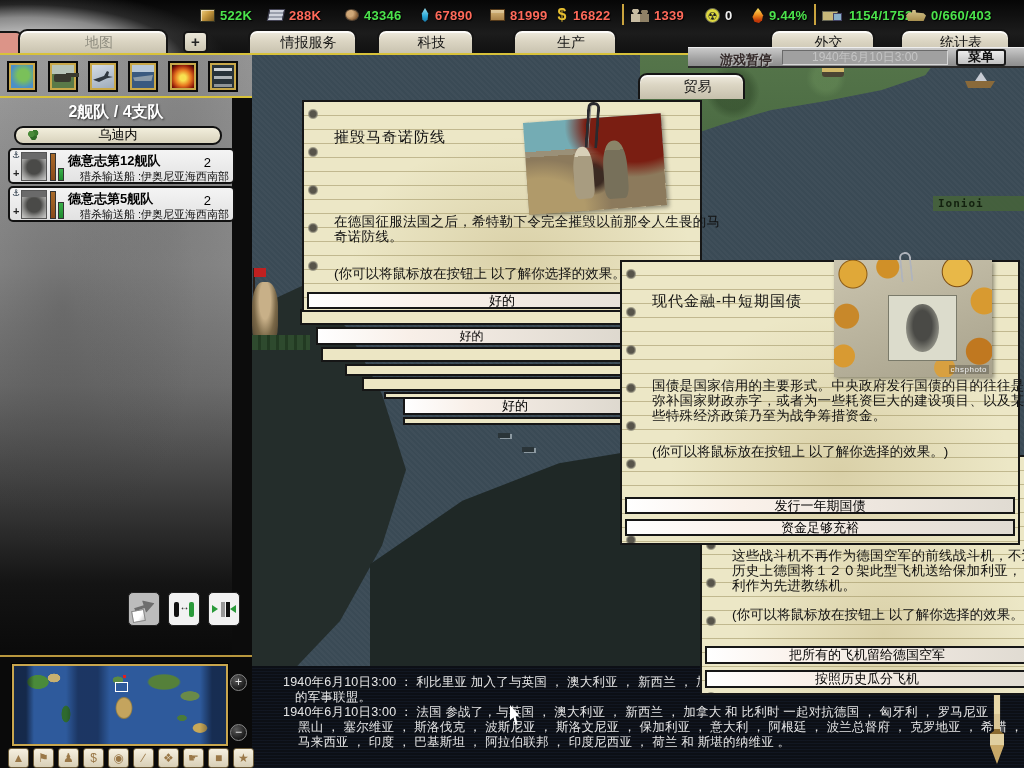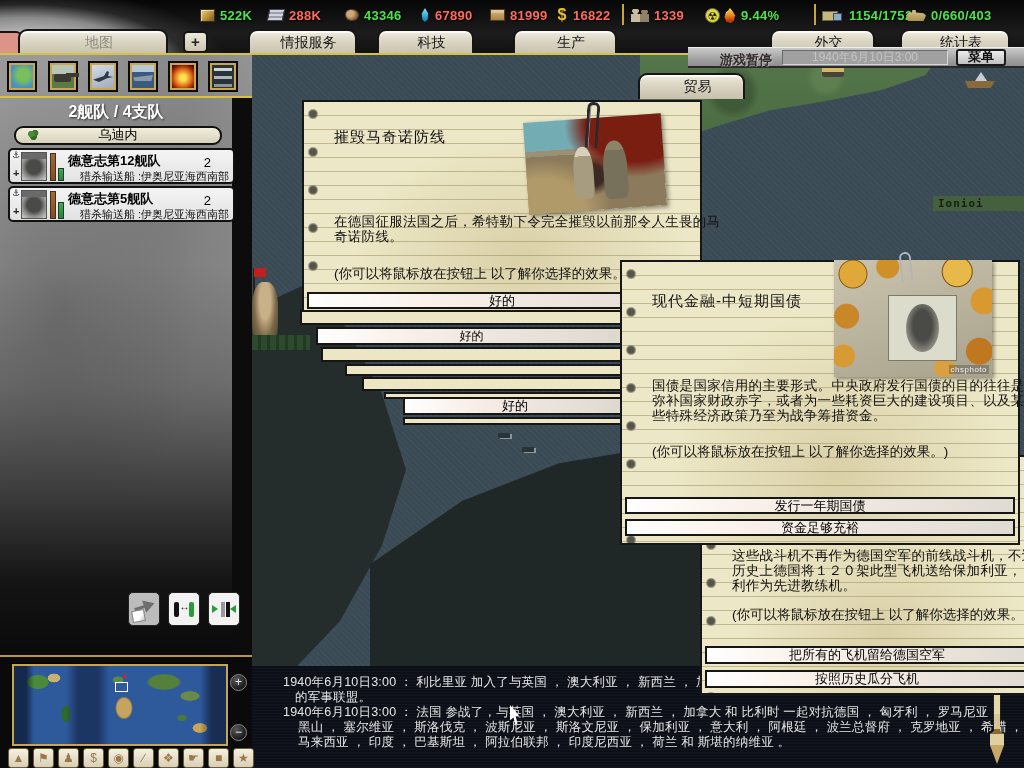--- a/index.html
+++ b/index.html
@@ -359,21 +359,21 @@
     </div>
     <div class="sep" style="left:622px;"></div>
     <div class="res" style="left:630px;">
       <span class="ic ic-people"></span>
       <span class="rv r">1339</span>
     </div>
     <div class="res" style="left:705px;">
       <span class="ic ic-nuke">☢</span>
       <span class="rv w">0</span>
     </div>
-    <div class="res" style="left:724px;align-items:flex-end;">
+    <div class="res" style="left:752px;align-items:flex-end;">
       <span class="ic ic-flame"></span>
       <span class="rv g">9.44%</span>
     </div>
     <div class="sep" style="left:814px;"></div>
     <div class="res" style="left:822px;">
       <span class="ic ic-truck"></span>
       <span class="rv g">1154/1752</span>
     </div>
     <div class="res" style="left:906px;">
       <span class="ic ic-escort"></span>

